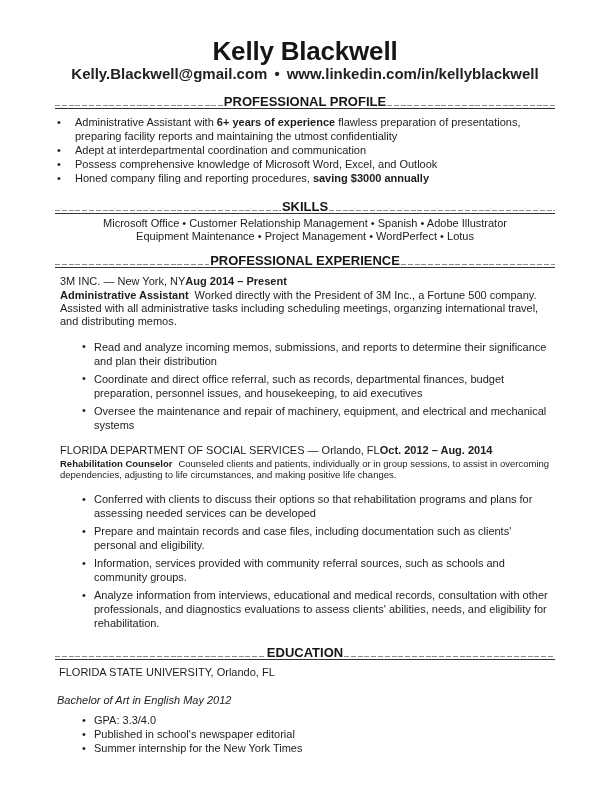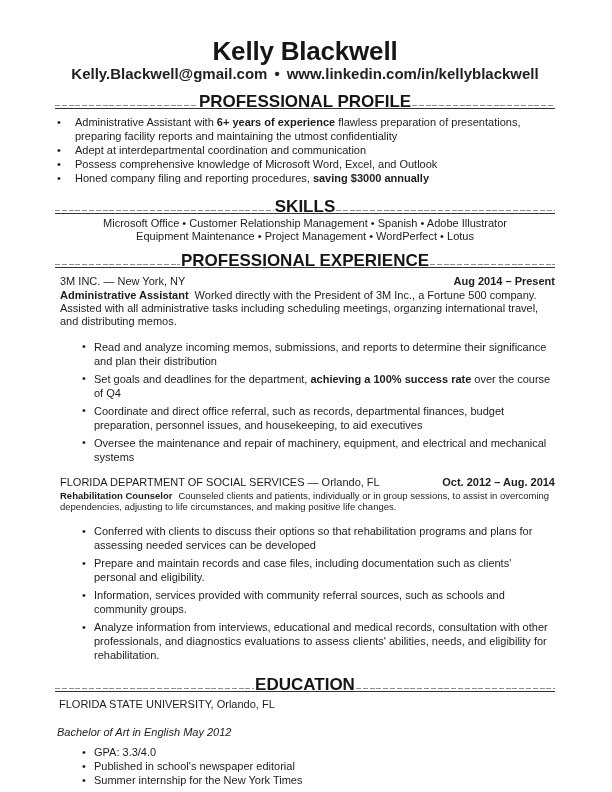--- a/index.html
+++ b/index.html
@@ -29,21 +29,21 @@
   .sechead{
     display:flex;align-items:flex-end;
     border-bottom:1.5px solid #333;
     height:15px;
   }
   .sechead .dash{
     flex:1;height:1px;margin-bottom:2px;
     background-image:repeating-linear-gradient(90deg,#8d8d8d 0,#8d8d8d 5px,transparent 5px,transparent 6.8px);
   }
   .sectitle{
-    font-size:17px;font-weight:bold;line-height:13px;color:#161616;
+    font-size:13px;font-weight:bold;line-height:13px;color:#161616;
     padding:0 1px;white-space:nowrap;margin-top:40px;
   }
   .mt-profile{margin-top:13px;}
   .mt-skills{margin-top:13px;}
   .mt-exp{margin-top:8px;}
   .mt-edu{margin-top:14px;}
   
   .blist{list-style:none;margin:6px 0 0 0;padding:0;font-size:11px;line-height:14px;}
   .blist li{position:relative;}
   .blist li::before{content:"•";position:absolute;top:-0.5px;}
@@ -52,21 +52,21 @@
   .l2 li{padding-left:39px;}
   .l2 li::before{left:27px;}
   .gap li + li{margin-top:4px;}
   
   .skillline{text-align:center;font-size:11px;line-height:13.4px;}
   .skillline.first{margin-top:3px;}
   
   .job{margin-top:7px;}
   .job + .job{margin-top:12px;}
   .jobline{
-    display:flex;justify-content:space-between;align-items:baseline;
+    display:flex;justify-content:flex-start;align-items:baseline;
     padding-left:5px;font-size:11px;line-height:13.2px;
   }
   .dates{font-weight:bold;white-space:nowrap;}
   .jobsummary{margin:1px 0 0 0;padding-left:5px;font-size:11px;line-height:13.2px;}
   .jobsummary .role{font-weight:bold;margin-right:6px;}
   .jobsummary.small{font-size:9.5px;line-height:11.6px;}
   .job .blist{margin-top:11px;}
   
   .school{margin-top:6px;padding-left:4px;font-size:11px;line-height:13.2px;}
   .degree{margin-top:15px;padding-left:2px;font-size:11px;line-height:13.2px;font-style:italic;}
@@ -109,21 +109,20 @@
   </div>
 
   <div class="job">
     <div class="jobline">
       <span class="company">3M INC. — New York, NY</span>
       <span class="dates">Aug 2014 – Present</span>
     </div>
     <p class="jobsummary"><b class="role">Administrative Assistant</b><span>Worked directly with the President of 3M Inc., a Fortune 500 company. Assisted with all administrative tasks including scheduling meetings, organzing international travel, and distributing memos.</span></p>
     <ul class="blist l2 gap">
       <li><span>Read and analyze incoming memos, submissions, and reports to determine their significance and plan their distribution</span></li>
-      <li><span>Set goals and deadlines for the department, </span><b>achieving a 100% success rate</b><span> over the course of Q4</span></li>
       <li><span>Coordinate and direct office referral, such as records, departmental finances, budget preparation, personnel issues, and housekeeping, to aid executives</span></li>
       <li><span>Oversee the maintenance and repair of machinery, equipment, and electrical and mechanical systems</span></li>
     </ul>
   </div>
 
   <div class="job">
     <div class="jobline">
       <span class="company">FLORIDA DEPARTMENT OF SOCIAL SERVICES — Orlando, FL</span>
       <span class="dates">Oct. 2012 – Aug. 2014</span>
     </div>

